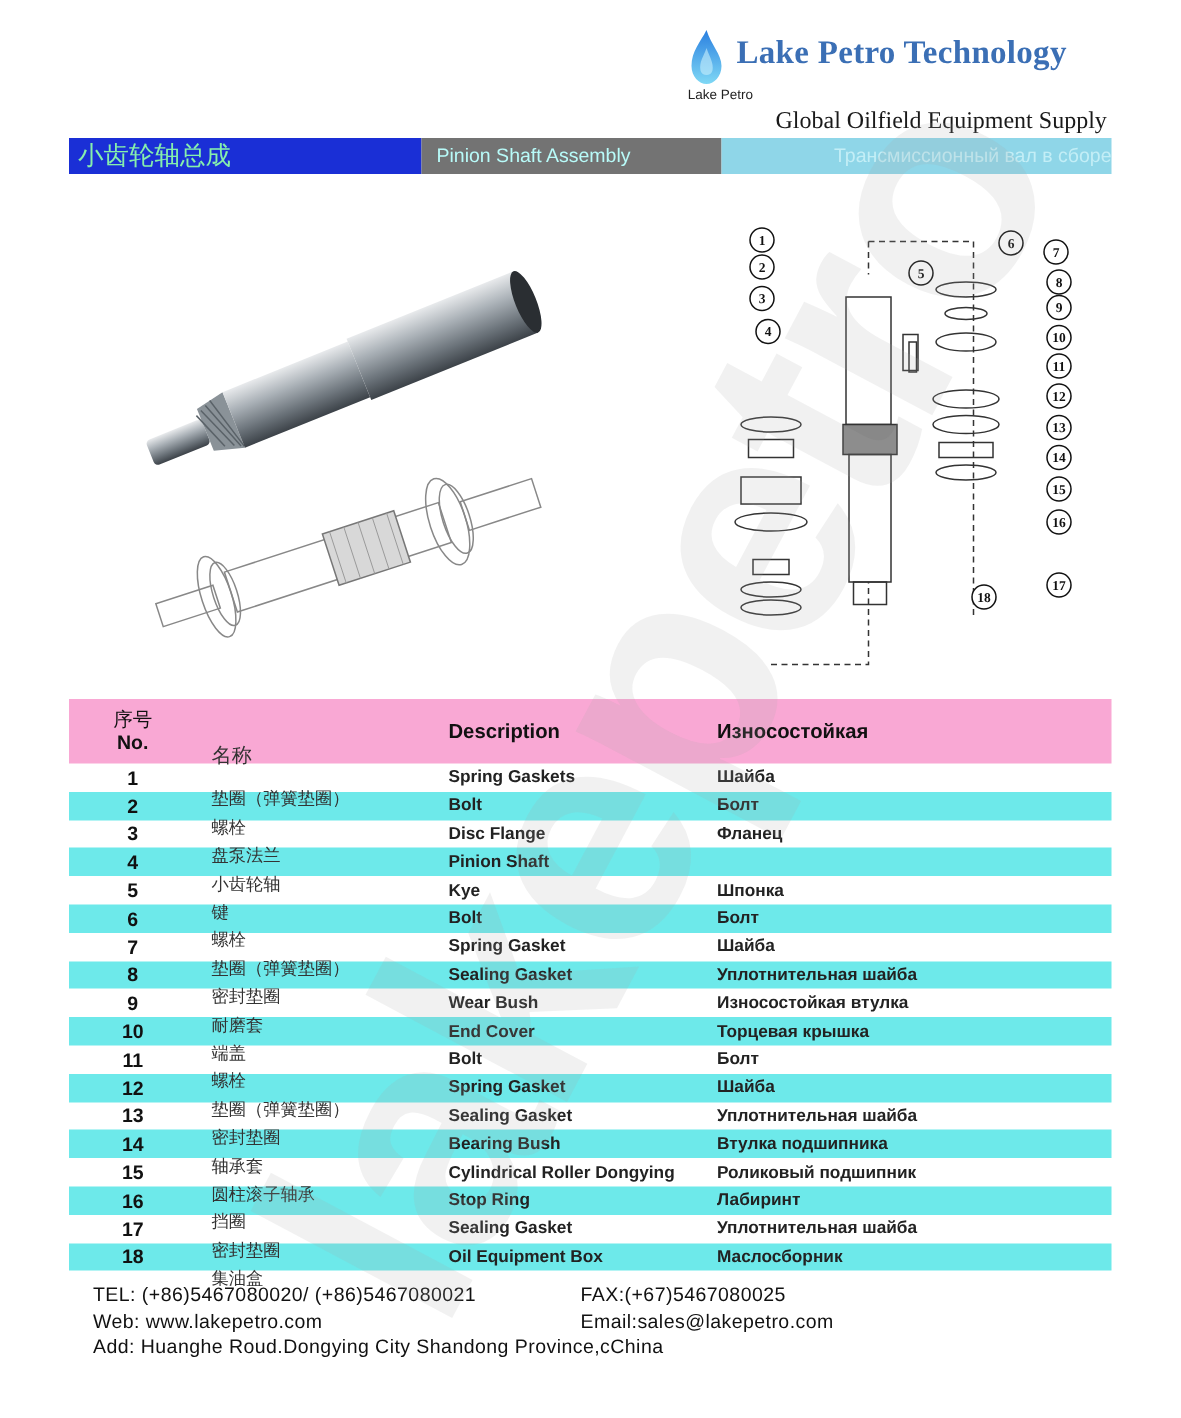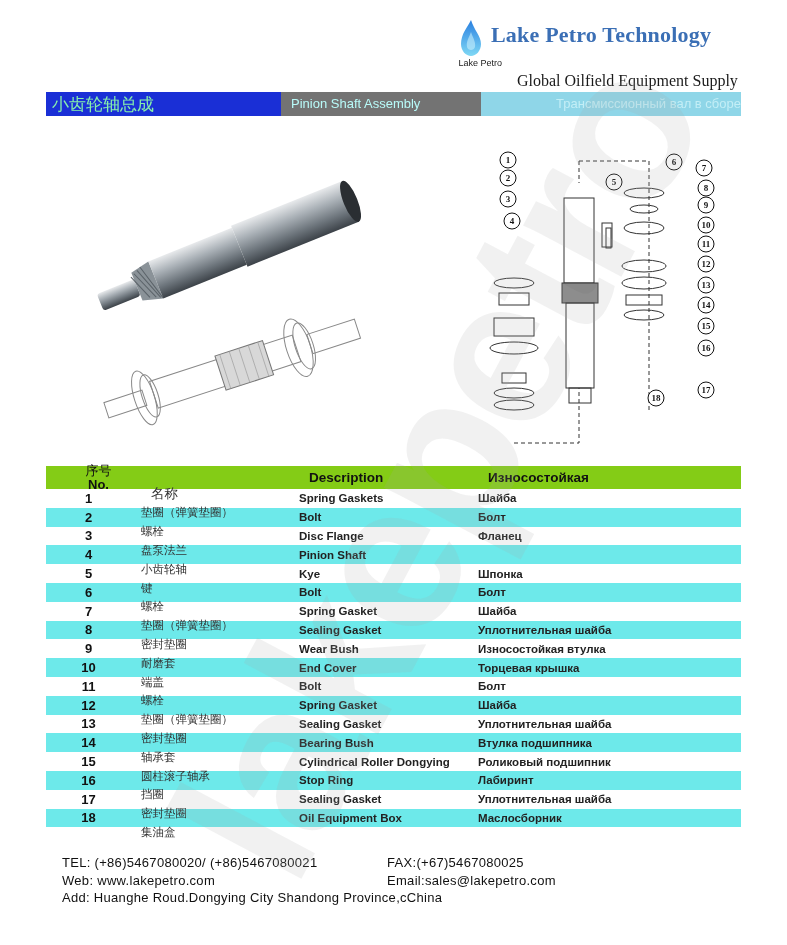--- a/index.html
+++ b/index.html
@@ -29,21 +29,21 @@
   .title-ru { flex: 1; background: #8fd6e8; color: #c3eef6; font-family: "Liberation Sans", sans-serif; font-size: 13px; padding-left: 22px; line-height: 24px; white-space: nowrap; overflow: hidden; text-align: right; }
 
   
   .photo { position: absolute; left: 80px; top: 170px; width: 300px; height: 270px; }
   .diagram { position: absolute; left: 484px; top: 143px; width: 240px; height: 305px; }
 
   
   .parts-table { position: absolute; left: 46px; top: 466px; width: 695px; }
   .t-row { display: flex; height: 18.8px; align-items: center; font-family: "Liberation Sans", sans-serif; font-size: 12px; }
   .t-row.alt { background: #6de9ea; }
-  .t-row.header { height: 23px; background: #84cc16; font-size: 13.5px; padding-left: 10px; }
+  .t-row.header { height: 43px; background: #f9a8d4; font-size: 13.5px; }
   .c-no { width: 85px; text-align: center; font-weight: bold; font-size: 13px; }
   .c-zh { width: 160px; padding-left: 10px; font-family: "DejaVu Serif", serif; font-size: 11.5px; color: #333; margin-top: 29px; }
   .c-en { width: 177px; padding-left: 8px; font-weight: bold; font-size: 11.5px; color: #222; }
   .c-ru { flex: 1; padding-left: 10px; font-weight: bold; font-size: 11.5px; color: #222; }
   .header .c-no { line-height: 14px; font-family: "DejaVu Serif", serif; font-weight: normal; font-size: 13px; }
   .header .c-no span { display: block; }
   .header .c-no .no-en { font-family: "Liberation Sans", sans-serif; font-weight: bold; }
   .header .c-zh { font-size: 13.5px; padding-top: 4px; }
   .header .c-en, .header .c-ru { font-size: 13.5px; font-weight: bold; color: #111; }
 

